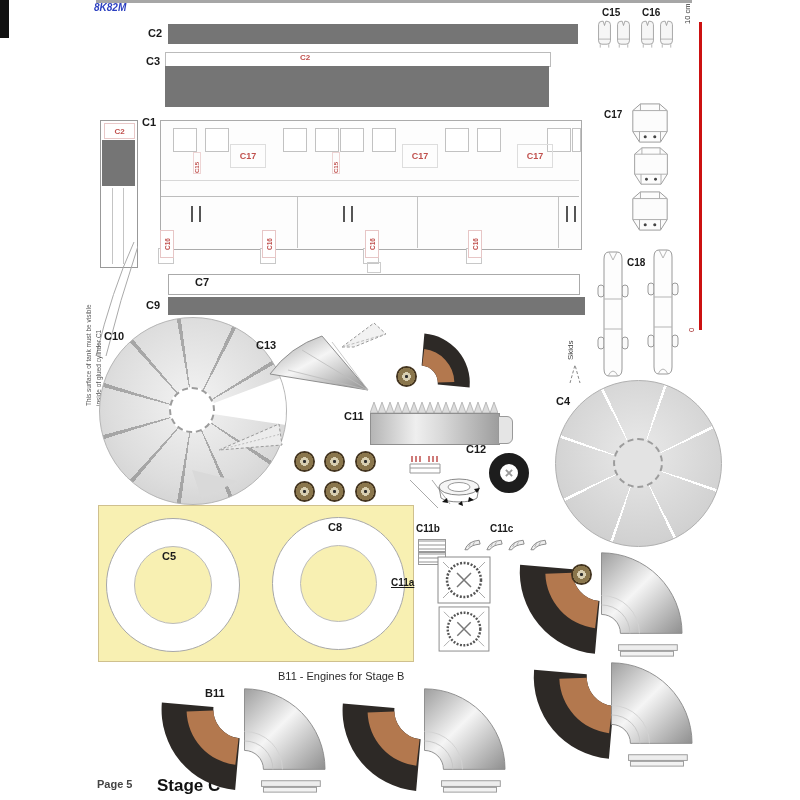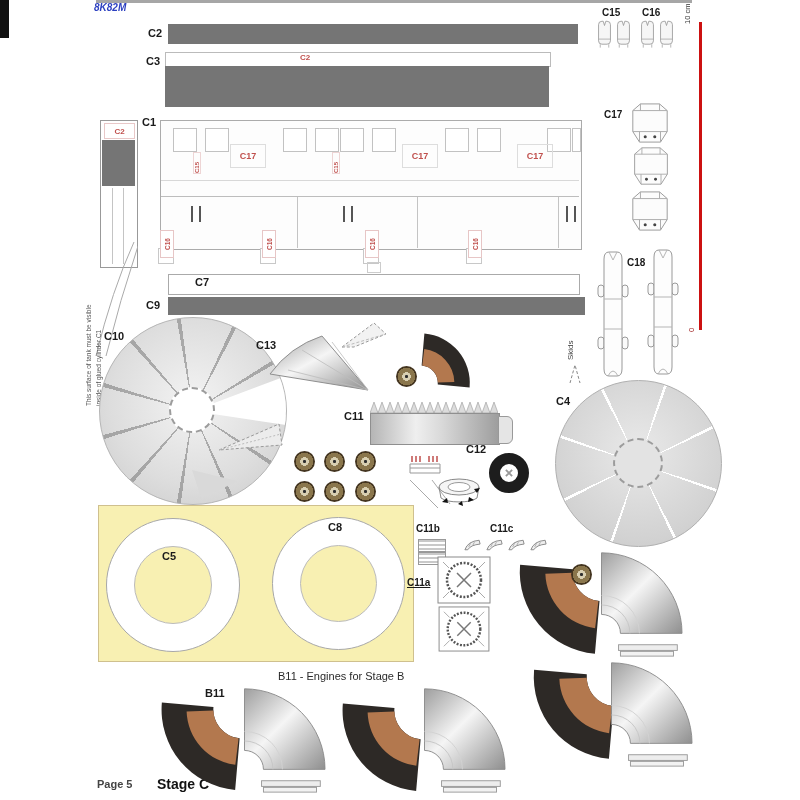--- a/index.html
+++ b/index.html
@@ -48,21 +48,21 @@
         <stop offset="1" stop-color="#8f8f8f"></stop>
       </linearGradient>
     </defs>
   </svg>
 
   <div class="abs" style="left:0;top:0;width:9px;height:38px;background:#111;"></div>
   <div class="abs" style="left:96px;top:0;width:596px;height:3px;background:#a6a6a6;"></div>
 
   <div class="abs" style="left:94px;top:2px;font-size:10px;font-weight:bold;font-style:italic;color:#2b3fc0;">8K82M</div>
   <div class="abs" style="left:97px;top:778px;font-size:11px;font-weight:bold;color:#444;">Page 5</div>
-  <div class="abs" style="left:157px;top:776px;font-size:14px;font-weight:bold;color:#111;">Stage C</div>
+  <div class="abs" style="left:157px;top:776px;font-size:17px;font-weight:bold;color:#111;">Stage C</div>
 
   <div class="abs" style="left:699px;top:22px;width:3px;height:308px;background:#cc1111;"></div>
   <div class="abs vtext" style="left:683px;top:0;height:24px;font-size:7.5px;color:#333;">10 cm</div>
   <div class="abs vtext" style="left:687px;top:320px;height:12px;font-size:7.5px;color:#a02020;">0</div>
 
   <div class="pl" style="left:148px;top:27px;">C2</div>
   <div class="abs" style="left:168px;top:24px;width:410px;height:20px;background:#757575;"></div>
 
   <div class="pl" style="left:146px;top:55px;">C3</div>
   <div class="abs" style="left:165px;top:52px;width:384px;height:13px;border:1px solid #bbb;background:#fff;"></div>
@@ -232,21 +232,21 @@
       <path d="M6,9 L8,5 M10,8 L12,4" stroke="#aaa"></path>
   </svg>
   <svg class="abs" style="left:507px;top:538px;width:19px;height:14px;" viewBox="0 0 20 14">
     <path d="M2,12 Q5,3 17,2 L18,6 Q8,7 5,12 Z" fill="#eee" stroke="#888"></path>
       <path d="M6,9 L8,5 M10,8 L12,4" stroke="#aaa"></path>
   </svg>
   <svg class="abs" style="left:529px;top:538px;width:19px;height:14px;" viewBox="0 0 20 14">
     <path d="M2,12 Q5,3 17,2 L18,6 Q8,7 5,12 Z" fill="#eee" stroke="#888"></path>
       <path d="M6,9 L8,5 M10,8 L12,4" stroke="#aaa"></path>
   </svg>
-  <div class="pl sm" style="left:407px;top:577px;text-decoration:underline;">C11a</div>
+  <div class="pl sm" style="left:391px;top:577px;text-decoration:underline;">C11a</div>
   <svg class="gauge" style="left:437px;top:556px;width:54px;height:48px;" viewBox="0 0 54 48">
     <rect x="1" y="1" width="52" height="46" fill="#fff" stroke="#8a8a8a"></rect>
     <circle cx="27" cy="24" r="17" fill="#fff" stroke="#555" stroke-width="2.5" stroke-dasharray="2 1.6"></circle>
     <path d="M20,17 L34,31 M34,17 L20,31" stroke="#777" stroke-width="1.5"></path>
     <path d="M6,6 L12,12 M48,6 L42,12 M6,42 L12,36 M48,42 L42,36" stroke="#aaa"></path>
   </svg>
   <svg class="gauge" style="left:437px;top:606px;width:54px;height:46px;" viewBox="0 0 54 48">
     <rect x="1" y="1" width="52" height="46" fill="#fff" stroke="#8a8a8a"></rect>
     <circle cx="27" cy="24" r="17" fill="#fff" stroke="#555" stroke-width="2.5" stroke-dasharray="2 1.6"></circle>
     <path d="M20,17 L34,31 M34,17 L20,31" stroke="#777" stroke-width="1.5"></path>

